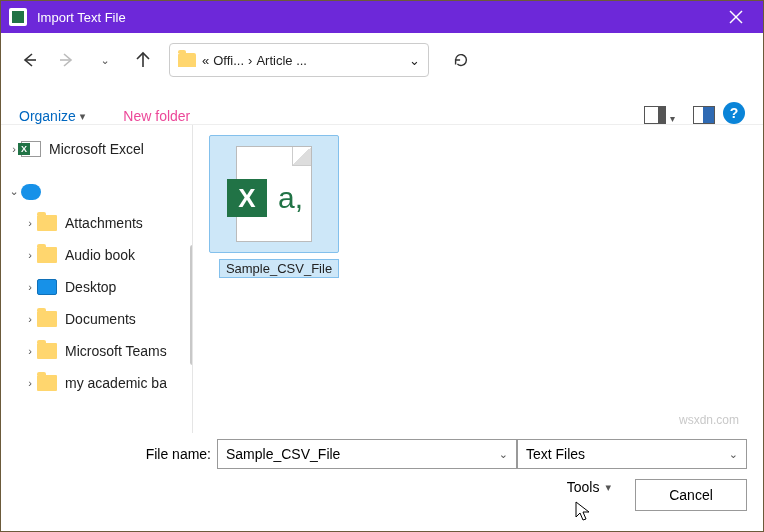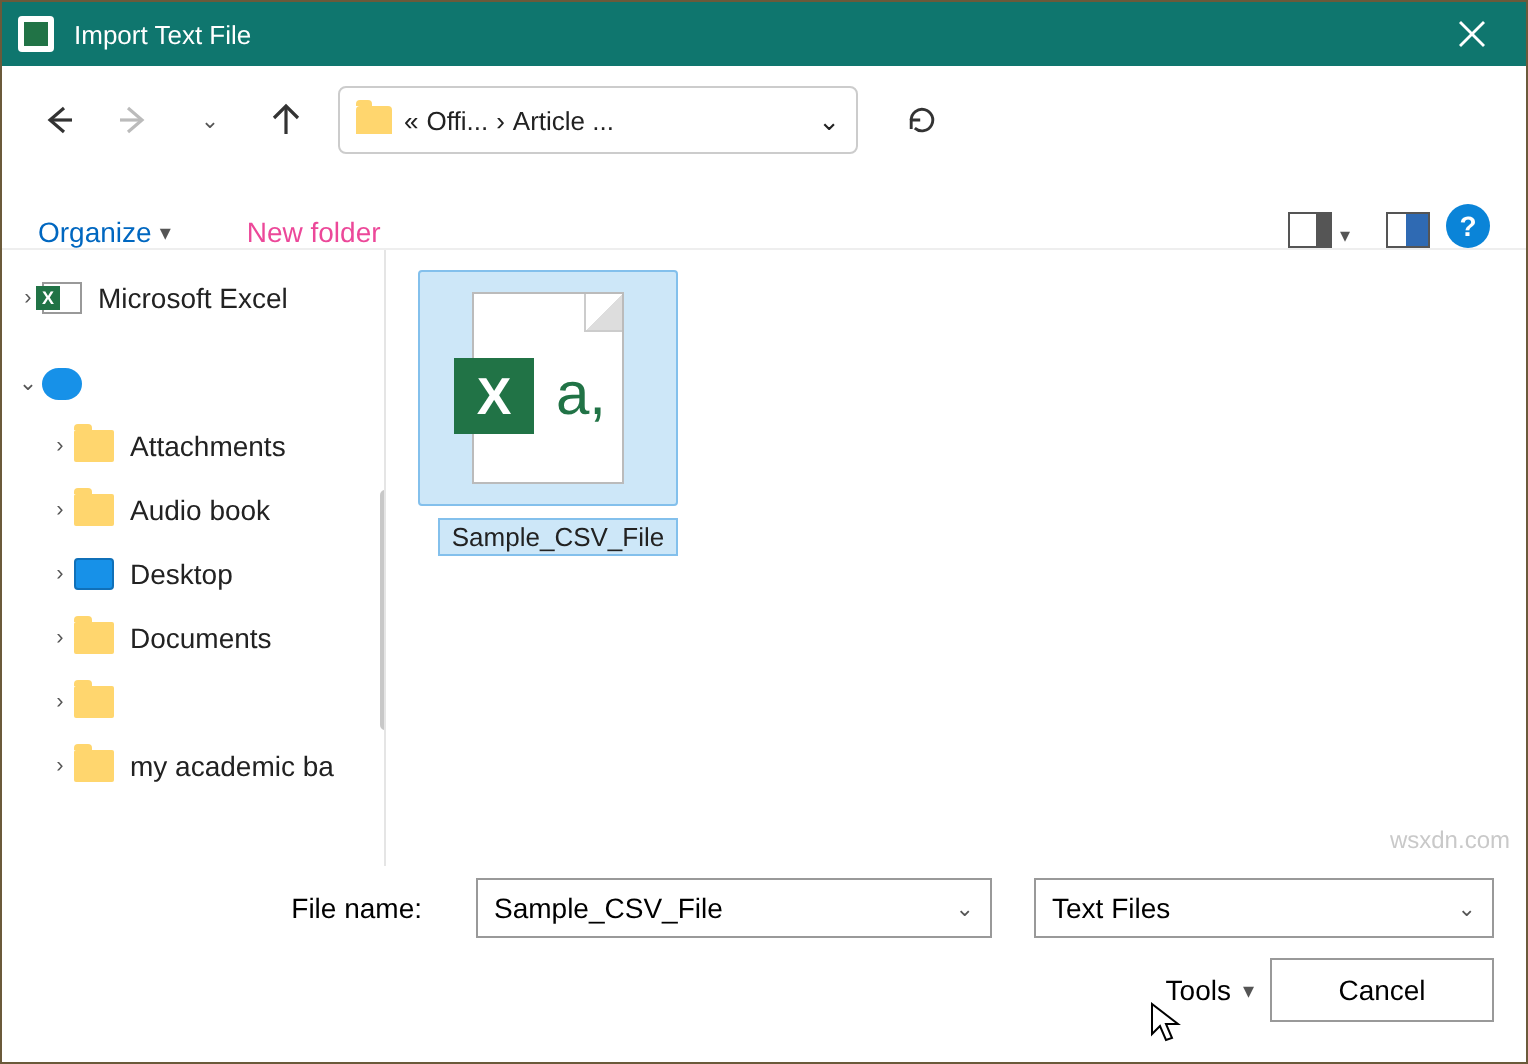--- a/index.html
+++ b/index.html
@@ -1,18 +1,18 @@
 <!DOCTYPE html>
 <html><head>
 <meta charset="utf-8">
 <style>
   * { box-sizing: border-box; font-family: "Segoe UI", Arial, sans-serif; }
   body { margin: 0; background: #e8e8e8; }
   .window { width: 764px; height: 532px; background: #fff; border: 1px solid #6b5a3a; position: relative; overflow: hidden; }
-  .titlebar { height: 32px; background: #0f766e; color: #fff; display: flex; align-items: center; padding: 0 4px 0 8px; }
+  .titlebar { height: 32px; background: #6d28d9; color: #fff; display: flex; align-items: center; padding: 0 4px 0 8px; }
   .titlebar .appicon { width: 18px; height: 18px; background: #fff; border-radius: 2px; display: flex; align-items: center; justify-content: center; position: relative; }
   .titlebar .appicon-inner { width: 12px; height: 12px; background: #217346; position: relative; }
   .titlebar .title { margin-left: 10px; font-size: 13px; color: #fff; }
   .titlebar .spacer { flex: 1; }
   .titlebar .winbtn { width: 46px; height: 32px; display: flex; align-items: center; justify-content: center; color: #fff; }
   .titlebar .winbtn svg { width: 14px; height: 14px; }
   .navrow { height: 54px; display: flex; align-items: center; padding: 0 16px; gap: 14px; }
   .navbtn { width: 24px; height: 24px; display: flex; align-items: center; justify-content: center; color: #888; }
   .navbtn.enabled { color: #222; }
   .crumb-box { flex: 0 0 260px; height: 34px; border: 1px solid #ccc; border-radius: 4px; display: flex; align-items: center; padding: 0 8px; background: #fff; }
@@ -48,27 +48,27 @@
   .desktop-ico { background:#1791e8; border:1px solid #1070b8; border-radius:2px; height:14px;}
   .splitter { position:absolute; right:-3px; top:120px; width:5px; height:120px; background:#c8c8c8; border-radius:3px; }
   .filearea { flex:1; padding: 10px 16px; position:relative; }
   .fileitem { width: 140px; text-align:center; }
   .thumb { width: 130px; height: 118px; border: 1px solid #83c0ec; background: #cde7f8; display:flex; align-items:center; justify-content:center; border-radius:2px; }
   .doc { width: 76px; height: 96px; background:#fff; border:1px solid #bbb; position:relative; }
   .doc::before { content:""; position:absolute; top:0; right:0; width:18px; height:18px; background: linear-gradient(135deg, #fff 0 50%, #ddd 50% 100%); border-left:1px solid #ccc; border-bottom:1px solid #ccc; }
   .doc .xbadge { position:absolute; left:-10px; top:32px; width:40px; height:38px; background:#217346; color:#fff; font-size:26px; font-weight:600; display:flex; align-items:center; justify-content:center; }
   .doc .atxt { position:absolute; right:8px; top:34px; font-size:30px; color:#217346; font-weight:400; }
   .fname { margin-top: 6px; font-size: 13px; color:#222; background:#cde7f8; border:1px solid #83c0ec; padding: 1px 6px; display:inline-block; }
-  .watermark { position:absolute; right:8px; bottom:6px; font-size:12px; color:#c9c9c9; }
+  .watermark { position:absolute; right:24px; bottom:6px; font-size:12px; color:#c9c9c9; }
   .footer { padding: 6px 16px 12px; }
-  .fnrow { display:flex; align-items:center; gap:21px; margin-bottom:10px; }
+  .fnrow { display:flex; align-items:center; gap:0; margin-bottom:10px; }
   .fnlabel { flex: 0 0 200px; text-align:right; font-size:14px; padding-right:6px; }
   .fninput { flex: 1; height: 30px; border:1px solid #999; padding: 0 8px; font-size:14px; display:flex; align-items:center; justify-content:space-between; background:#fff; }
   .typebox { flex: 0 0 230px; height: 30px; border:1px solid #999; padding: 0 8px; font-size:14px; display:flex; align-items:center; justify-content:space-between; background:#fff;text-align:right; }
-  .btnrow { display:flex; align-items:center; justify-content:flex-end; }
+  .btnrow { display:flex; align-items:flex-start; justify-content:flex-end; gap:16px; }
   .toolslbl { font-size:14px; display:flex; align-items:center; gap:6px; margin-right: 8px; }
   .dlgbtn { width: 112px; height: 32px; border:1px solid #999; background:#fff; font-size:14px; display:flex; align-items:center; justify-content:center; }
   .dlgbtn.primary { outline: 3px solid #e11; outline-offset: 0; background:#e6f0fa; border-color:#3a7bbf; }
   .cursor { position:absolute; width:16px; height:22px; pointer-events:none; }
   .cursor svg { width:16px; height:22px; }
   .dd { font-size:11px; color:#555; }
 </style>
 </head>
 <body>
 
@@ -172,20 +172,21 @@
           <span>Desktop</span>
         </div>
       <div class="tree-item sub">
           <span class="chev">›</span>
           <div class="ficon folder-ico"></div>
           <span>Documents</span>
         </div>
       <div class="tree-item sub">
           <span class="chev">›</span>
           <div class="ficon folder-ico"></div>
+          <span>Microsoft Teams</span>
         </div>
       <div class="tree-item sub">
           <span class="chev">›</span>
           <div class="ficon folder-ico"></div>
           <span>my academic ba</span>
         </div>
       <div class="splitter"></div>
     </div>
 
     <div class="filearea">

